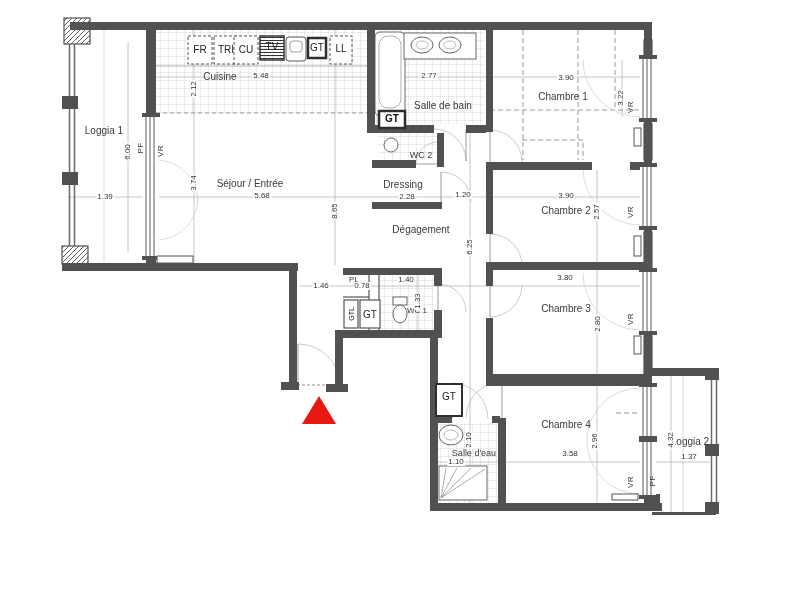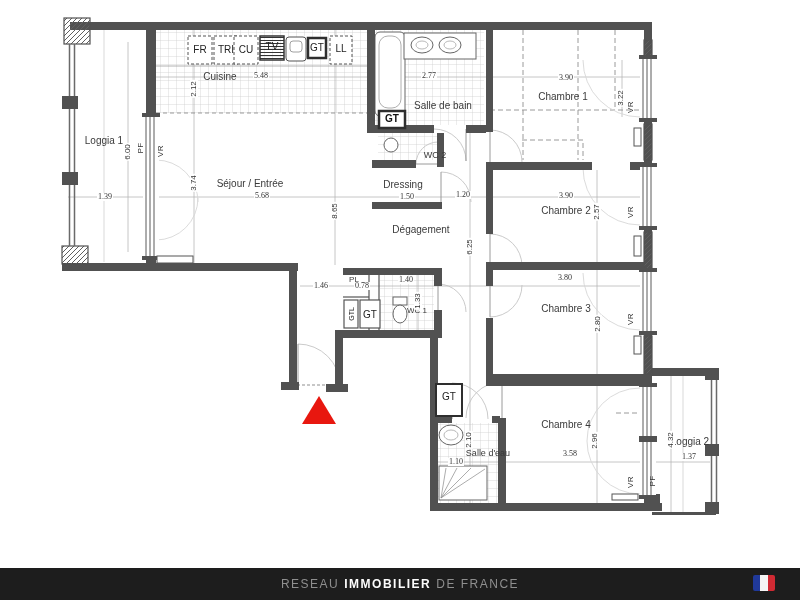--- a/index.html
+++ b/index.html
@@ -1,24 +1,24 @@
 <!DOCTYPE html>
 <html><head>
 <meta charset="utf-8">
 <style>
   html,body{margin:0;padding:0;background:#fff;}
   #stage{position:relative;width:800px;height:600px;background:#fff;overflow:hidden;font-family:"Liberation Sans",sans-serif;}
   #plan-svg{position:absolute;left:0;top:0;}
   .lbl{position:absolute;transform:translate(-50%,-50%);white-space:nowrap;color:#3a3a3a;line-height:1;z-index:5;}
   .rot{transform:translate(-50%,-50%) rotate(-90deg);}
-  .r11{font-size:10px;} .r10{font-size:10px;} .r9{font-size:9px;margin-left:14px;} .r8{font-size:8px;}
+  .r11{font-size:10px;} .r10{font-size:10px;} .r9{font-size:9px;} .r8{font-size:8px;}
   .eq{font-size:10px;color:#222;}
   .eqb{font-size:10px;color:#111;font-weight:bold;}
   .win{font-size:8px;color:#333;letter-spacing:.5px;}
-  .dim{font-size:8px;background:#fff;padding:0 1px;color:#333;font-family:Liberation Serif, serif;}
+  .dim{font-size:8px;background:#fff;padding:0 1px;color:#333;}
   .dimr{font-size:8px;background:#fff;padding:0 1px;color:#333;}
   #entrance-marker{position:absolute;left:302px;top:396px;width:0;height:0;z-index:6;
     border-left:17px solid transparent;border-right:17px solid transparent;border-bottom:28px solid #e8170f;}
   #footer-bar{position:absolute;left:0;top:568px;width:800px;height:32px;background:#1d1d1d;z-index:7;}
   #brand{position:absolute;left:0;top:0;width:100%;height:100%;display:flex;align-items:center;justify-content:center;
     font-size:12px;letter-spacing:1.5px;color:#8f8f8f;}
   #brand .main{color:#fdfdfd;font-weight:bold;margin:0 5px;}
   #flag{position:absolute;left:753px;top:7px;width:22px;height:16px;border-radius:2px;overflow:hidden;display:flex;}
   #flag span{flex:1;display:block;}
 </style>
@@ -240,21 +240,21 @@
     <rect x="634" y="128" width="7" height="18"></rect>
     <rect x="634" y="236" width="7" height="20"></rect>
     <rect x="634" y="336" width="7" height="18"></rect>
     <rect x="612" y="494" width="26" height="6"></rect>
   </g>
 
   <rect x="379" y="111" width="26" height="17" fill="#fff" stroke="#2e2e2e" stroke-width="2.5"></rect>
   <rect x="436" y="384" width="26" height="32" fill="#fff" stroke="#2e2e2e" stroke-width="2"></rect>
 </svg>
 
-<div class="lbl r11" style="left:104px;top:141px">Loggia 1</div>
+<div class="lbl r11" style="left:104px;top:131px">Loggia 1</div>
 <div class="lbl r10" style="left:220px;top:77px">Cuisine</div>
 <div class="lbl r11" style="left:250px;top:184px">Séjour / Entrée</div>
 <div class="lbl r10" style="left:443px;top:106px">Salle de bain</div>
 <div class="lbl r11" style="left:563px;top:97px">Chambre 1</div>
 <div class="lbl r9" style="left:421px;top:155px">WC 2</div>
 <div class="lbl r10" style="left:403px;top:185px">Dressing</div>
 <div class="lbl r11" style="left:421px;top:230px">Dégagement</div>
 <div class="lbl r11" style="left:566px;top:211px">Chambre 2</div>
 <div class="lbl r11" style="left:566px;top:309px">Chambre 3</div>
 <div class="lbl r11" style="left:566px;top:425px">Chambre 4</div>
@@ -285,46 +285,34 @@
 <div class="lbl dim" style="left:105px;top:197px">1.39</div>
 <div class="lbl dimr rot" style="left:128px;top:152px">6.00</div>
 <div class="lbl dim" style="left:261px;top:76px">5.48</div>
 <div class="lbl dimr rot" style="left:194px;top:89px">2.12</div>
 <div class="lbl dim" style="left:429px;top:76px">2.77</div>
 <div class="lbl dim" style="left:566px;top:78px">3.90</div>
 <div class="lbl dimr rot" style="left:621px;top:98px">3.22</div>
 <div class="lbl dim" style="left:262px;top:196px">5.68</div>
 <div class="lbl dimr rot" style="left:194px;top:183px">3.74</div>
 <div class="lbl dimr rot" style="left:335px;top:211px">8.65</div>
-<div class="lbl dim" style="left:407px;top:197px">1.50</div>
+<div class="lbl dim" style="left:407px;top:197px">2.28</div>
 <div class="lbl dim" style="left:463px;top:195px">1.20</div>
 <div class="lbl dim" style="left:566px;top:196px">3.90</div>
 <div class="lbl dimr rot" style="left:597px;top:212px">2.57</div>
 <div class="lbl dimr rot" style="left:470px;top:247px">6.25</div>
 <div class="lbl dim" style="left:321px;top:286px">1.46</div>
 <div class="lbl dim" style="left:362px;top:286px">0.78</div>
 <div class="lbl dim" style="left:406px;top:280px">1.40</div>
 <div class="lbl dimr rot" style="left:418px;top:301px">1.33</div>
 <div class="lbl dim" style="left:565px;top:278px">3.80</div>
 <div class="lbl dimr rot" style="left:598px;top:324px">2.80</div>
 <div class="lbl dim" style="left:570px;top:454px">3.58</div>
 <div class="lbl dimr rot" style="left:595px;top:441px">2.96</div>
 <div class="lbl dim" style="left:456px;top:462px">1.10</div>
 <div class="lbl dimr rot" style="left:469px;top:440px">2.10</div>
 <div class="lbl dim" style="left:689px;top:457px">1.37</div>
 <div class="lbl dimr rot" style="left:671px;top:440px" able="false">4.32</div>
 
 <div id="entrance-marker"></div>
 
-<div id="footer-bar">
-  <div id="brand">
-    <span>RESEAU</span>
-    <span class="main">IMMOBILIER</span>
-    <span>DE FRANCE</span>
-  </div>
-  <div id="flag">
-    <span style="background:#20399a"></span>
-        <span style="background:#f5f5f5"></span>
-        <span style="background:#d02a33"></span>
-  </div>
+
 </div>
 
-</div>
-
 </body></html>

